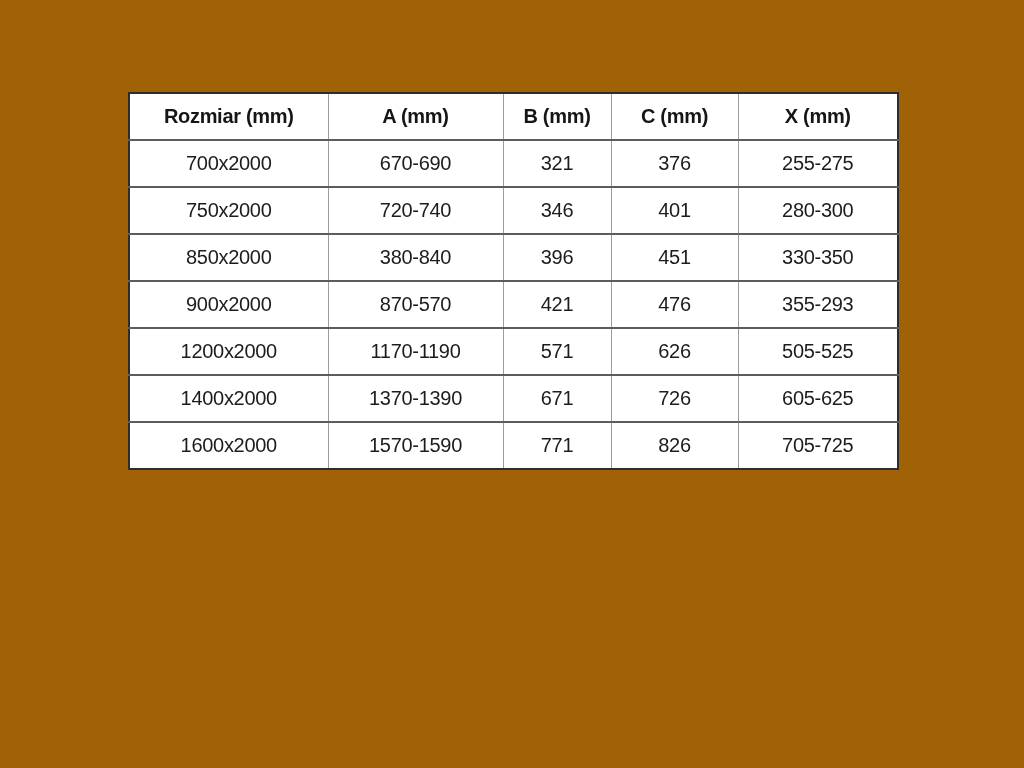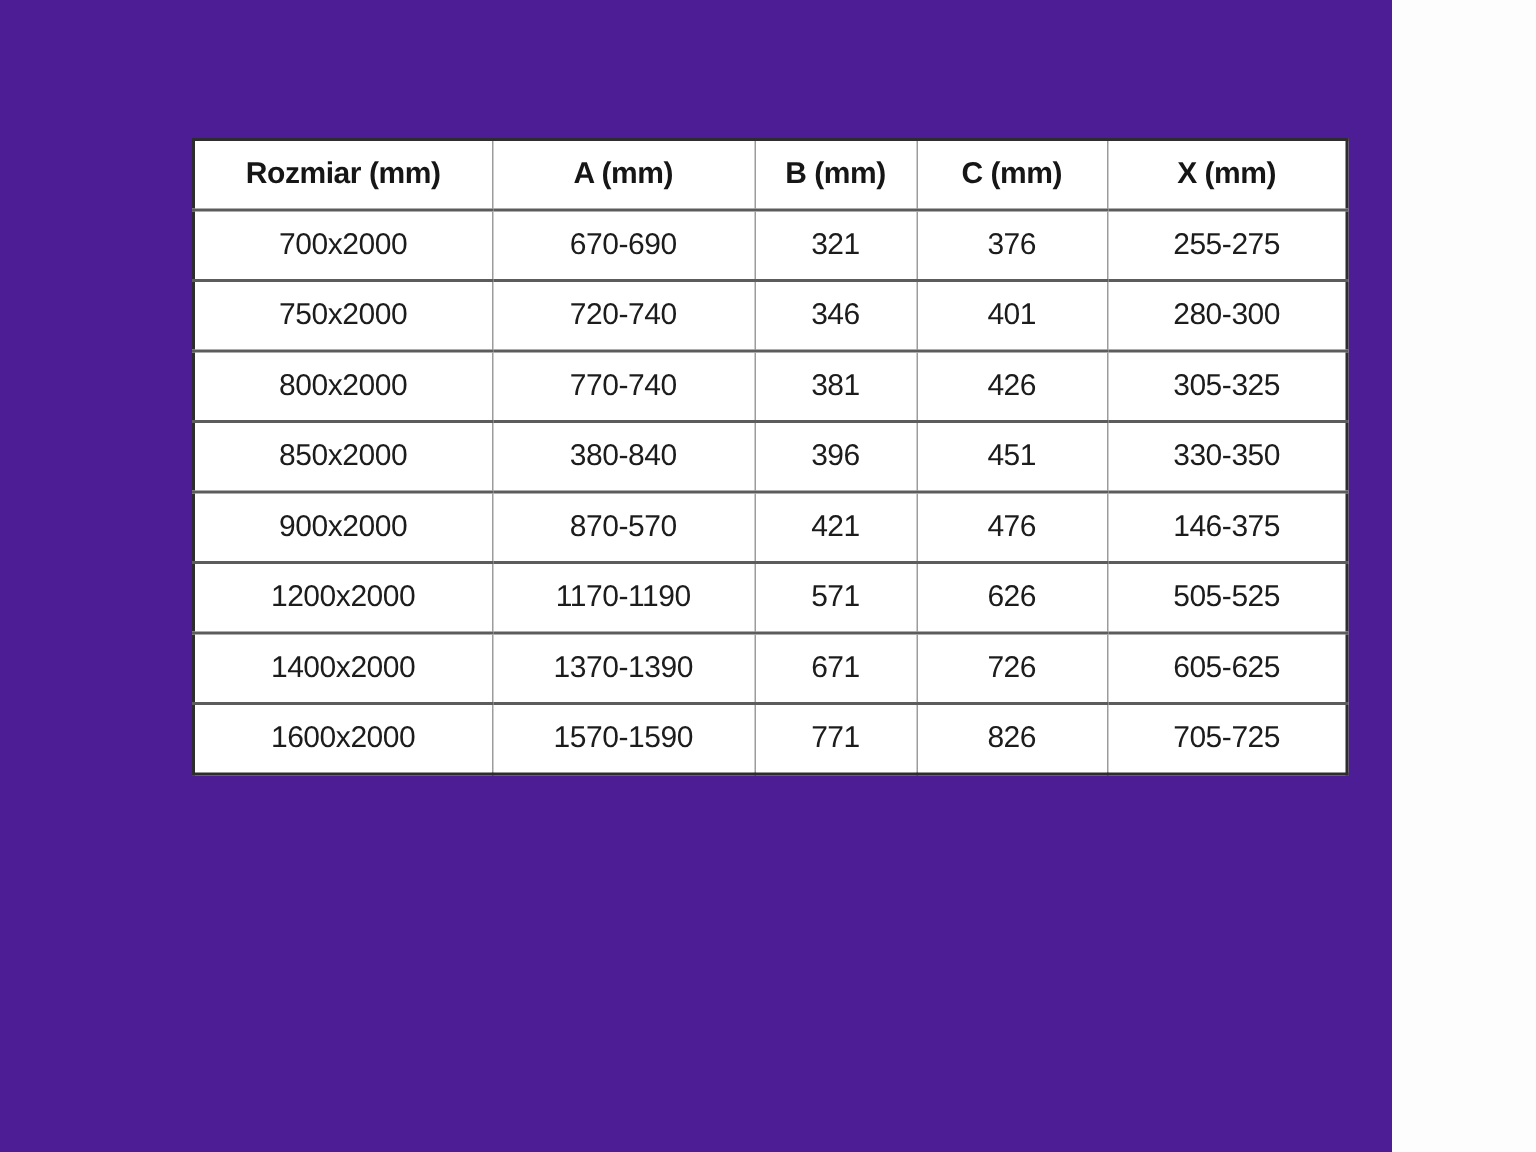--- a/index.html
+++ b/index.html
@@ -6,23 +6,23 @@
     margin: 0;
     padding: 0;
     width: 1024px;
     height: 768px;
     background: #fdfdfd;
     font-family: "Liberation Sans", sans-serif;
     overflow: hidden;
   }
   .canvas {
     position: relative;
-    width: 928px;
+    width: 1024px;
     height: 768px;
-    background: #4c1d95;
+    background: #a16207;
   }
   table.spec-table {
     position: absolute;
     left: 128px;
     top: 92px;
     width: 769px;
     border-collapse: collapse;
     table-layout: fixed;
     background: #ffffff;
     border: 2px solid #2d2d2d;
@@ -84,39 +84,32 @@
           <td>255-275</td>
         </tr>
         <tr>
           <td>750x2000</td>
           <td>720-740</td>
           <td>346</td>
           <td>401</td>
           <td>280-300</td>
         </tr>
         <tr>
-          <td>800x2000</td>
-          <td>770-740</td>
-          <td>381</td>
-          <td>426</td>
-          <td>305-325</td>
-        </tr>
-        <tr>
           <td>850x2000</td>
           <td>380-840</td>
           <td>396</td>
           <td>451</td>
           <td>330-350</td>
         </tr>
         <tr>
           <td>900x2000</td>
           <td>870-570</td>
           <td>421</td>
           <td>476</td>
-          <td>146-375</td>
+          <td>355-293</td>
         </tr>
         <tr>
           <td>1200x2000</td>
           <td>1170-1190</td>
           <td>571</td>
           <td>626</td>
           <td>505-525</td>
         </tr>
         <tr>
           <td>1400x2000</td>

